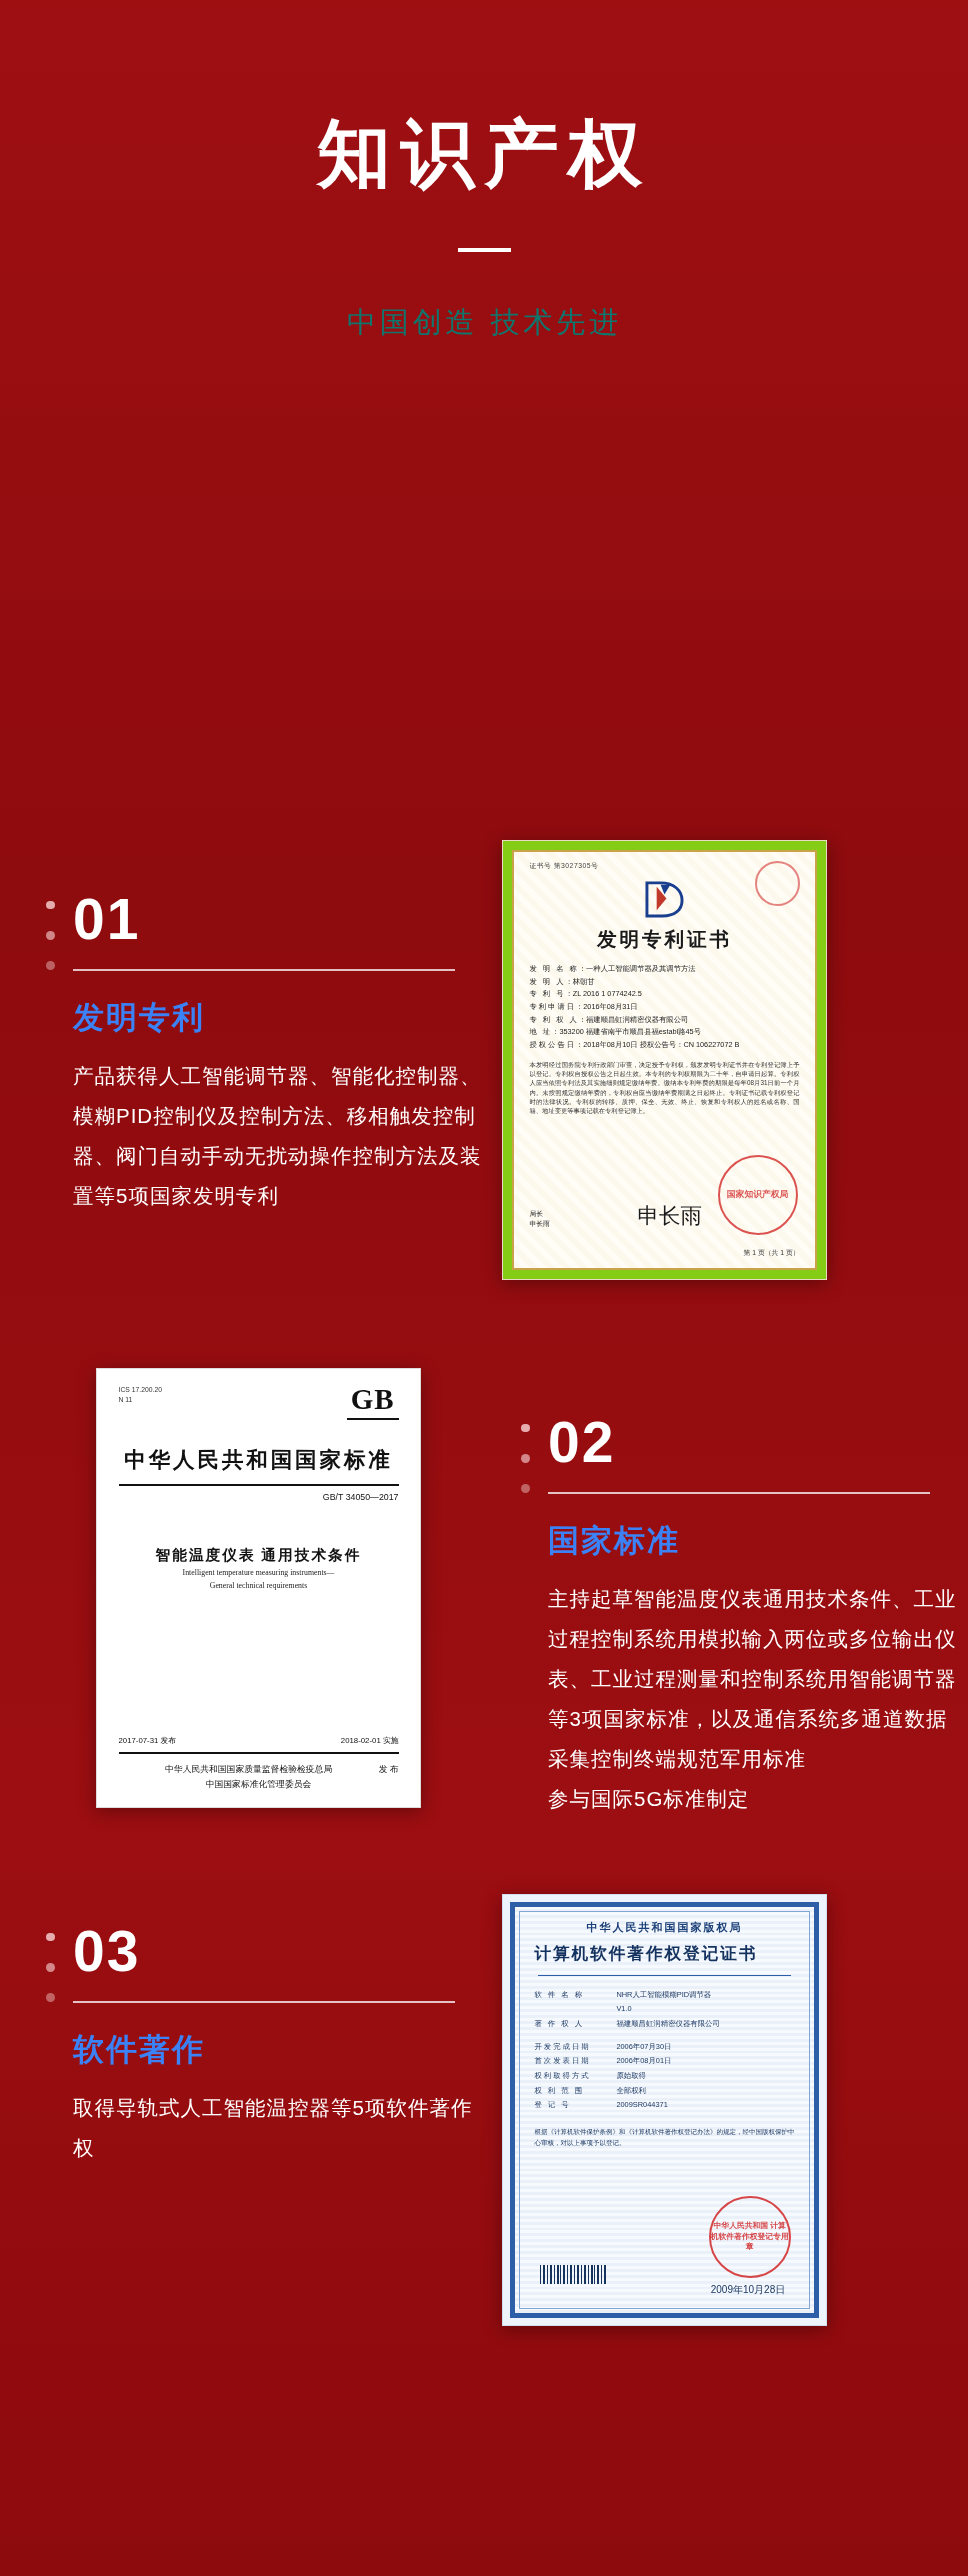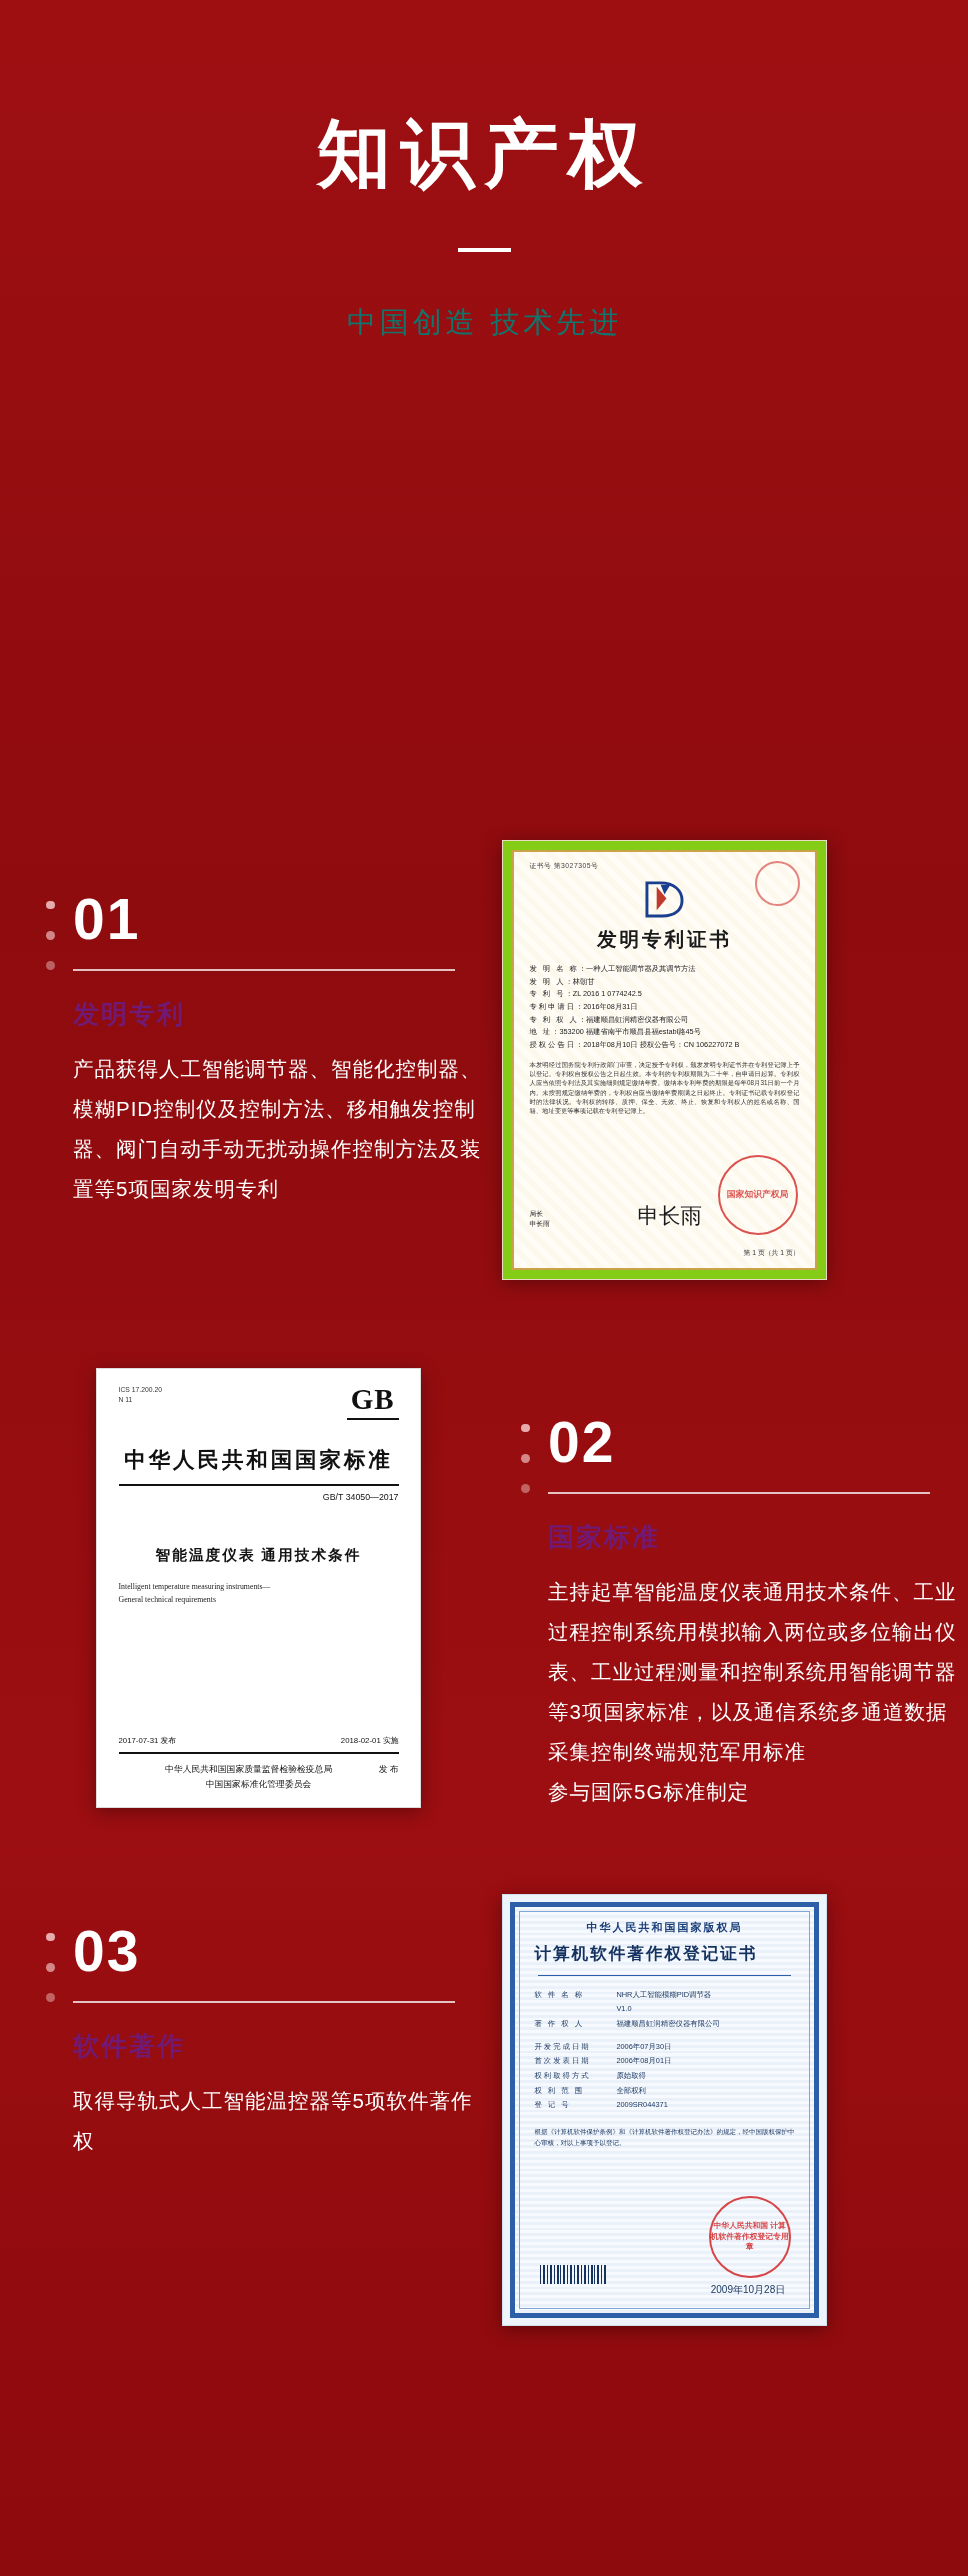--- a/index.html
+++ b/index.html
@@ -84,25 +84,25 @@
     color: #ffffff;
     font-family: "Liberation Sans", sans-serif;
   }
   .rule {
     width: 382px;
     height: 2px;
     background: rgba(255,255,255,.75);
     margin: 21.5px 0 25.4px 0;
   }
   .sub-title {
-    font-size: 26px;
+    font-size: 31px;
     font-weight: bold;
     letter-spacing: 2px;
     margin-bottom: 17.6px;
-    color: #701a75;
+    color: #3b82f6;
   }
   .desc {
     font-size: 20.5px;
     line-height: 40px;
     letter-spacing: 1px;
     color: #ffffff;
   }
   .desc p { margin: 0; }
 
   
@@ -251,22 +251,22 @@
   #cert2 .gbmain {
     margin-top: 44px;
     text-align: center;
     font-size: 14.7px;
     font-weight: bold;
     letter-spacing: 2px;
     color: #111;
     font-family: "Liberation Serif", serif;
   }
   #cert2 .gben {
-    margin-top: 16px;
-    text-align: left;
+    margin-top: 2px;
+    text-align: center;
     font-size: 7.8px;
     color: #222;
     line-height: 12.7px;
     font-family: "Liberation Serif", serif;
   }
   #cert2 .dates {
     position: absolute;
     left: 21.5px; right: 21.5px; bottom: 53px;
     font-size: 7.8px;
     color: #111;

